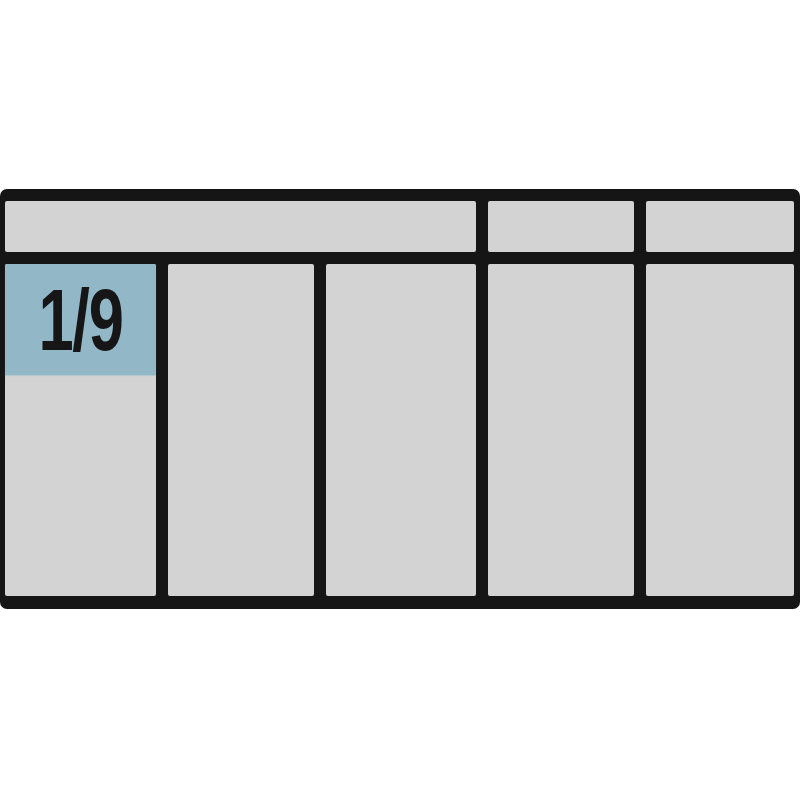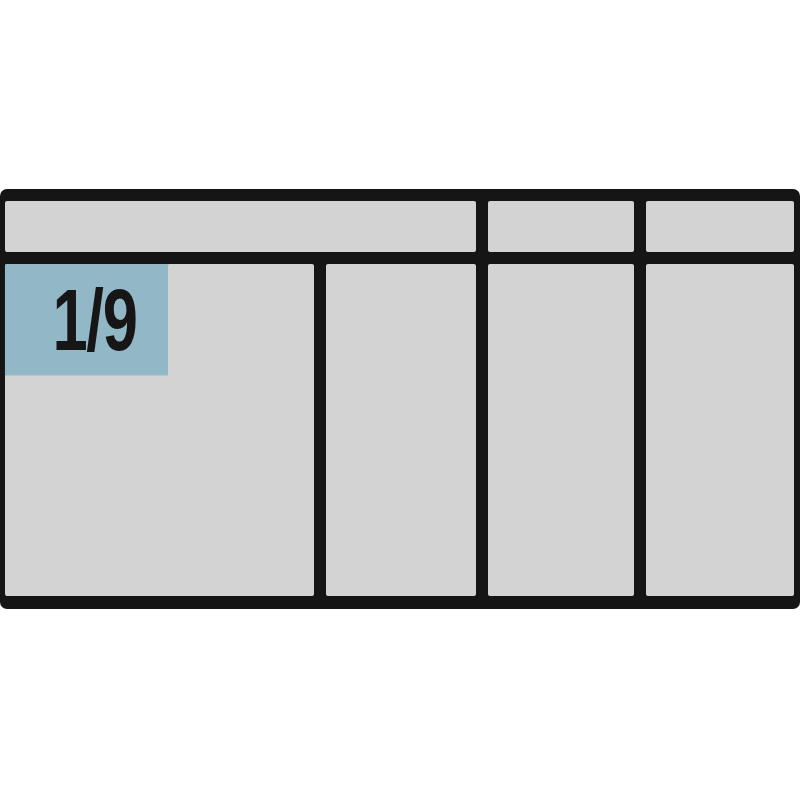--- a/index.html
+++ b/index.html
@@ -36,21 +36,21 @@
   }
 
   
   .cell.top    { top: 12px; height: 51px; }
   .cell.tA     { left: 5px;   width: 471px; }
   .cell.tB     { left: 488px; width: 146px; }
   .cell.tC     { left: 646px; width: 148px; }
 
   
   .cell.main   { top: 75px; height: 332px; }
-  .cell.c1     { left: 5px;   width: 151px; padding-left: 28px; }
+  .cell.c1     { left: 5px;   width: 151px; }
   .cell.c2     { left: 168px; width: 146px; }
   .cell.c3     { left: 326px; width: 150px; }
   .cell.c4     { left: 488px; width: 146px; }
   .cell.c5     { left: 646px; width: 148px; }
 
   
   .label-cell {
     position: absolute;
     left: 0;
     top: 0;

